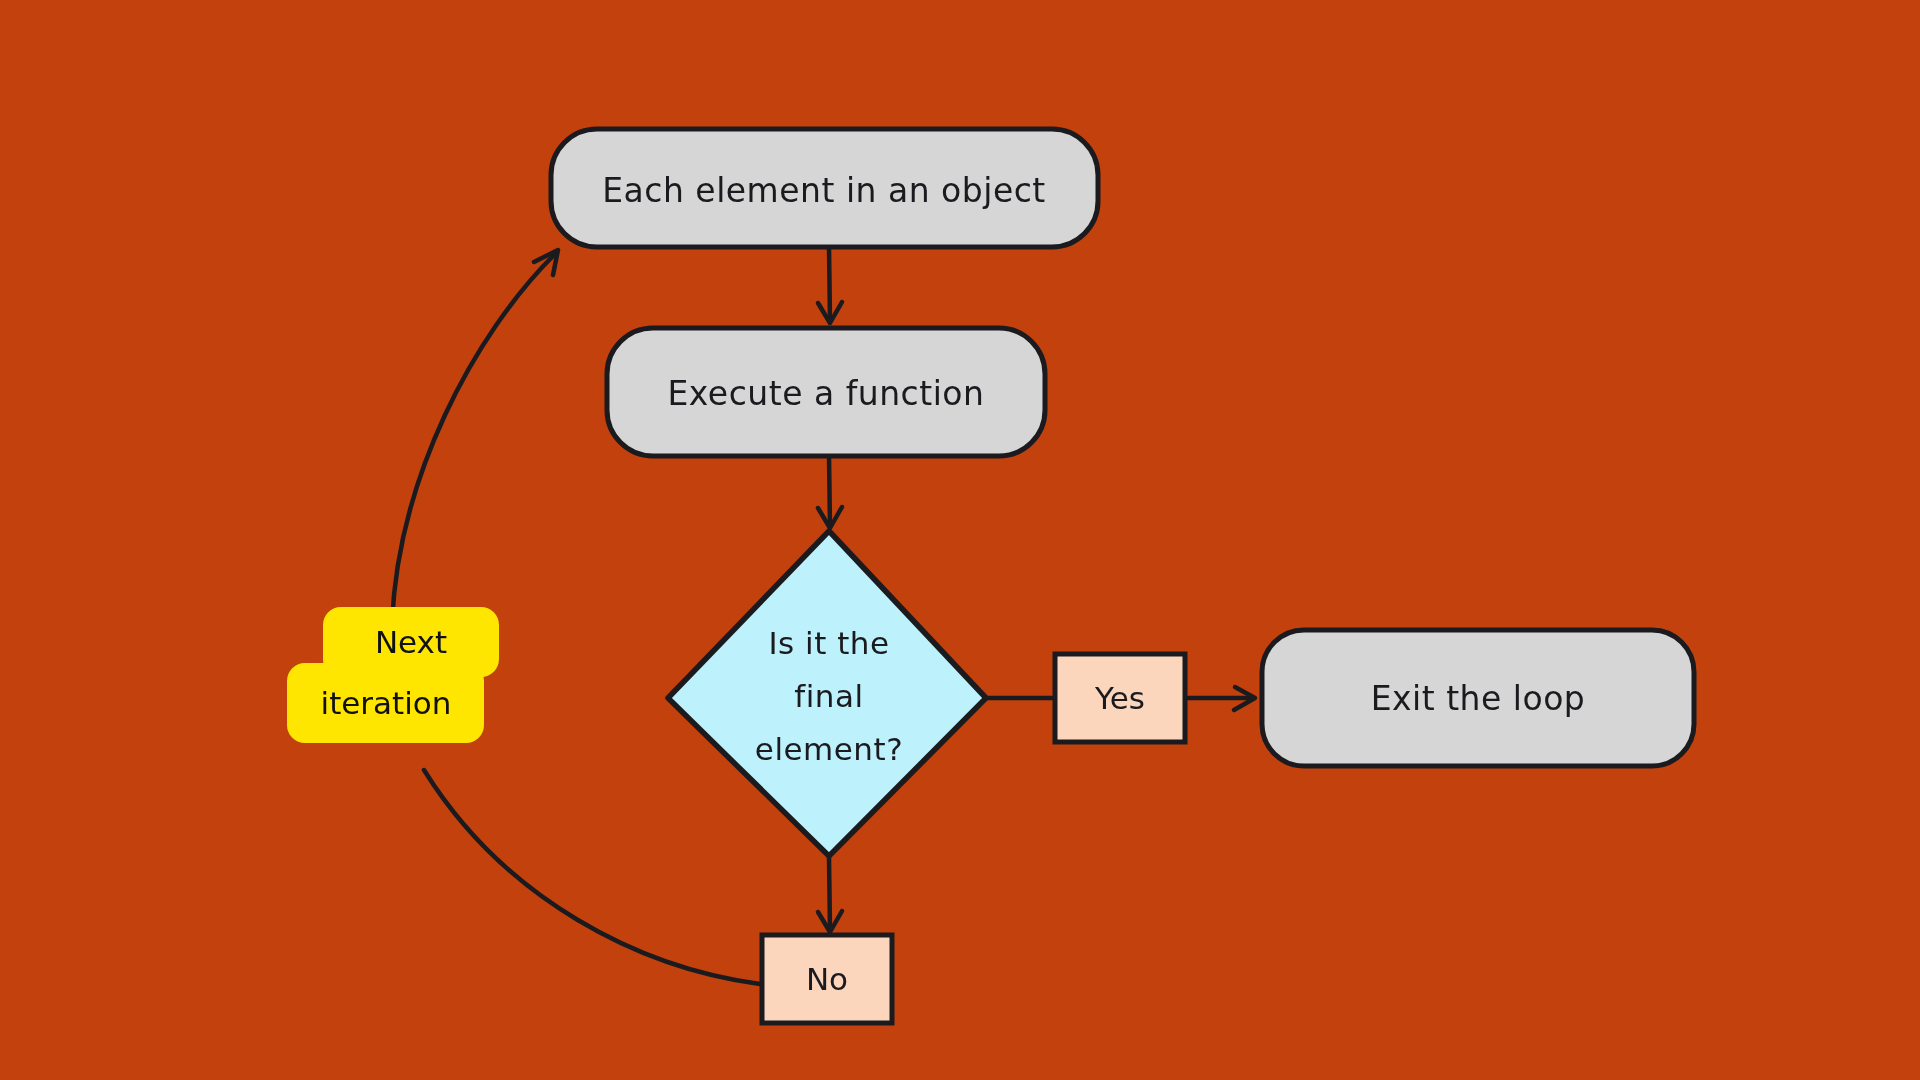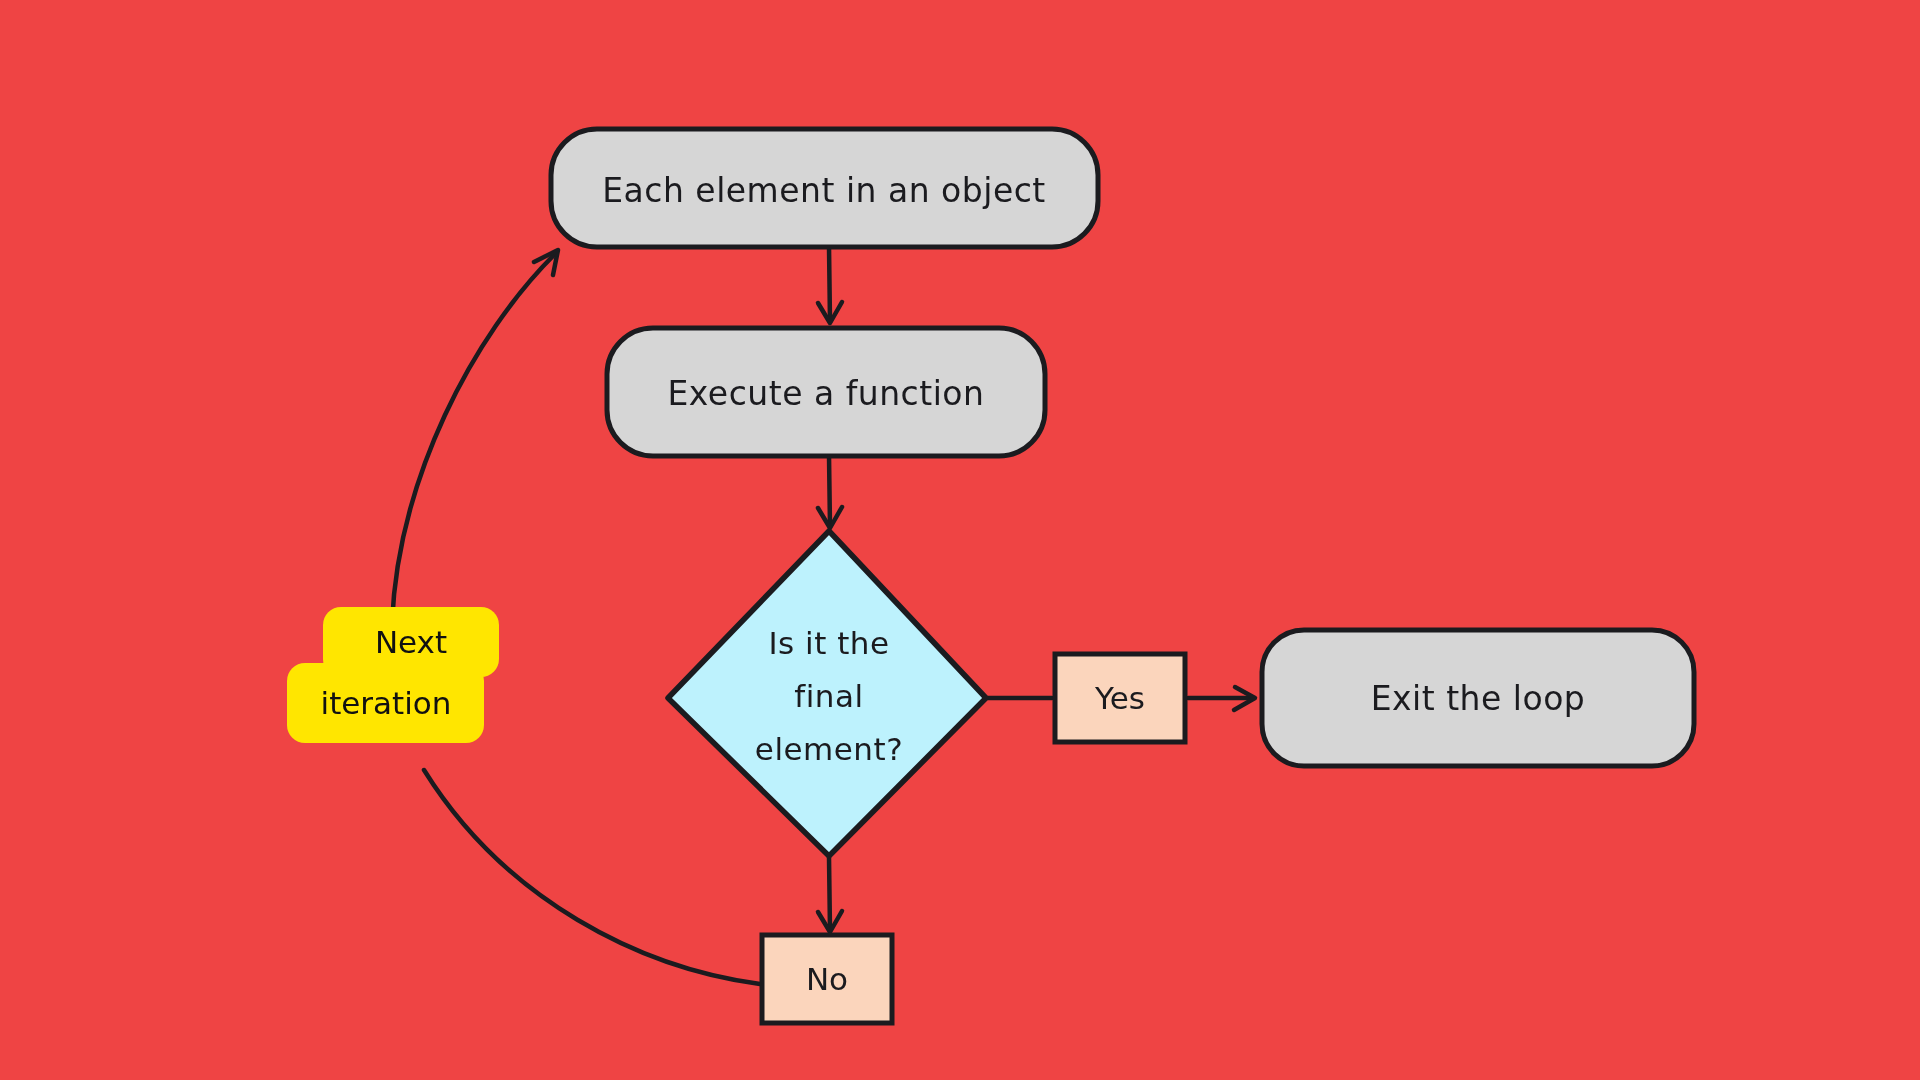--- a/index.html
+++ b/index.html
@@ -10,21 +10,21 @@
   body {
     width: 1920px;
     height: 1080px;
     overflow: hidden;
     font-family: "DejaVu Sans", sans-serif;
   }
   #canvas {
     position: relative;
     width: 1920px;
     height: 1080px;
-    background: #ef4444;
+    background: #c2410c;
   }
   svg.diagram {
     position: absolute;
     top: 0;
     left: 0;
     width: 1920px;
     height: 1080px;
   }
   .node-text {
     font-family: "DejaVu Sans", sans-serif;

